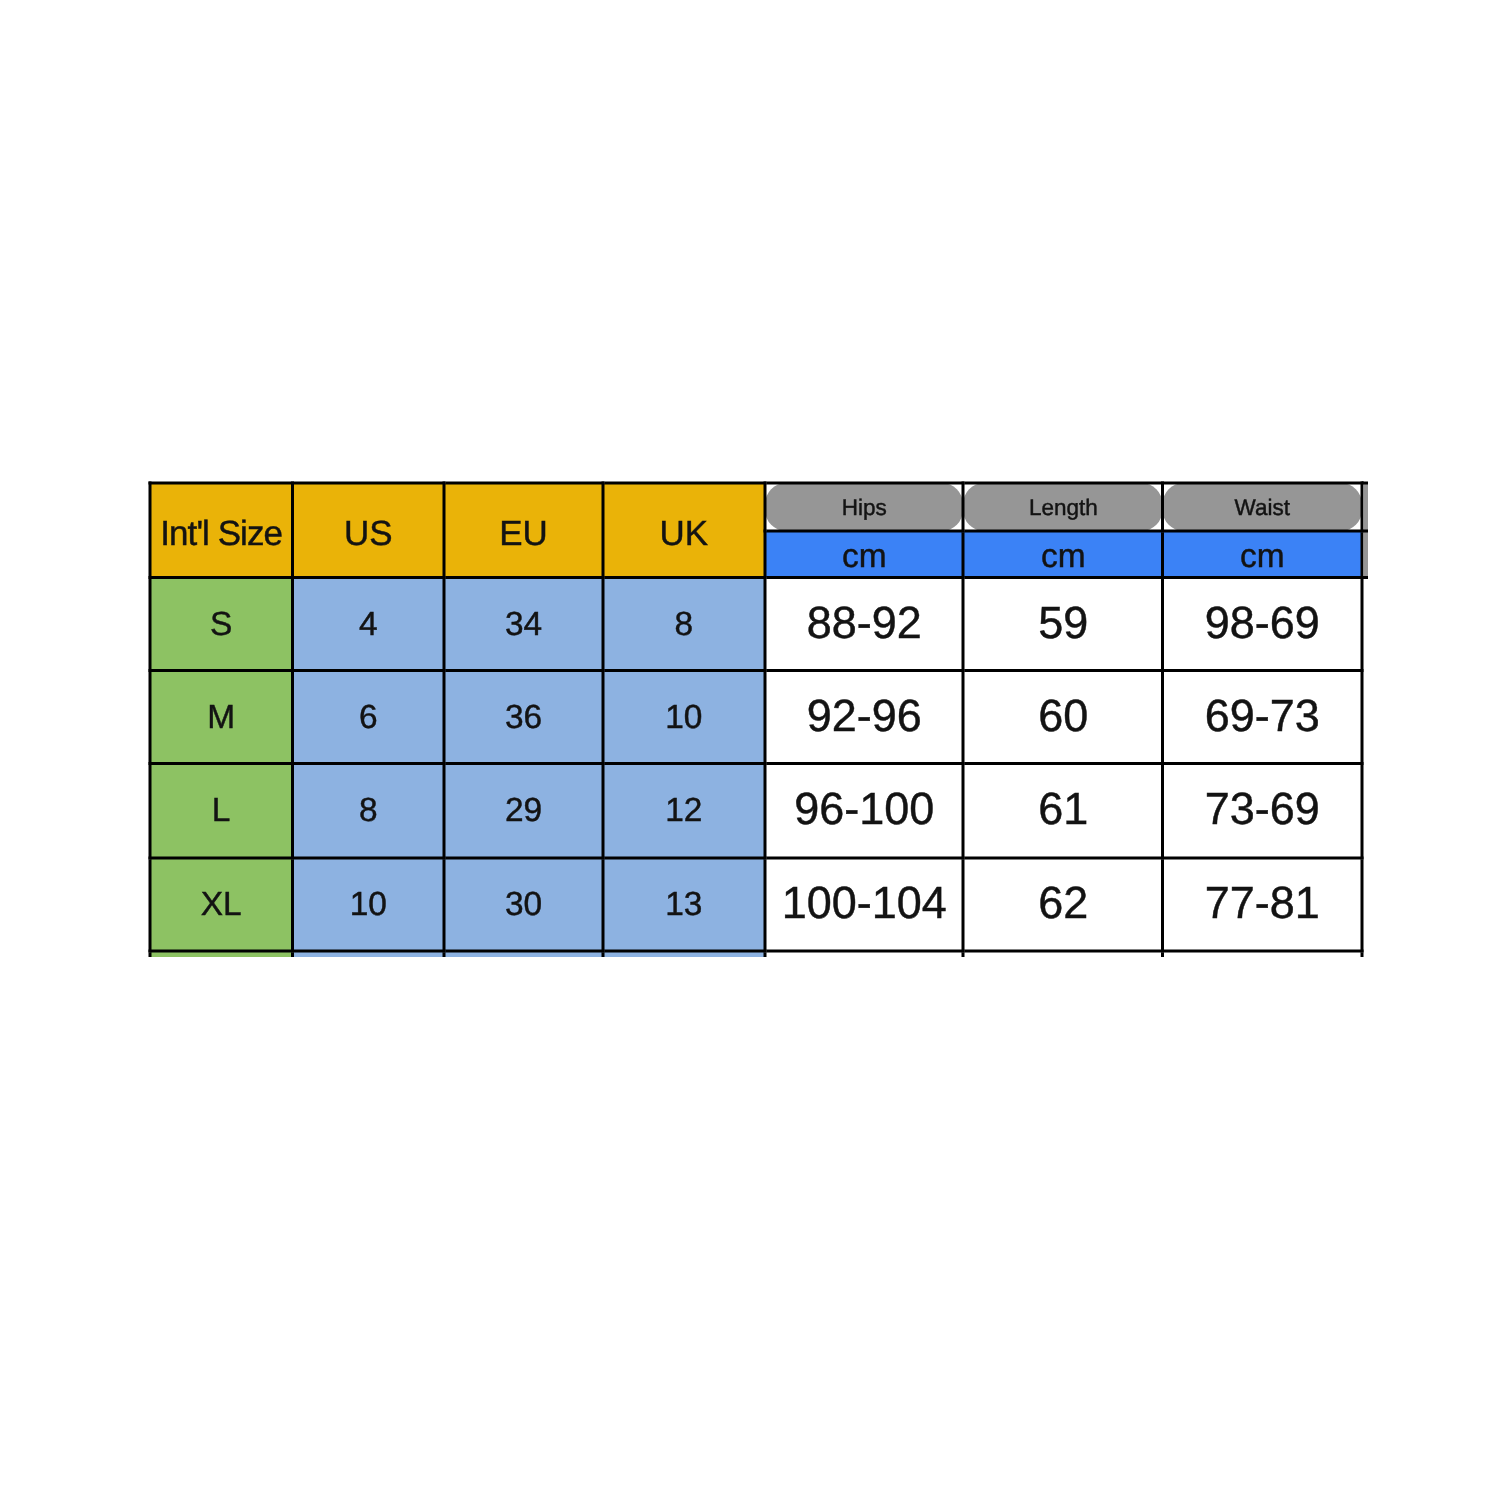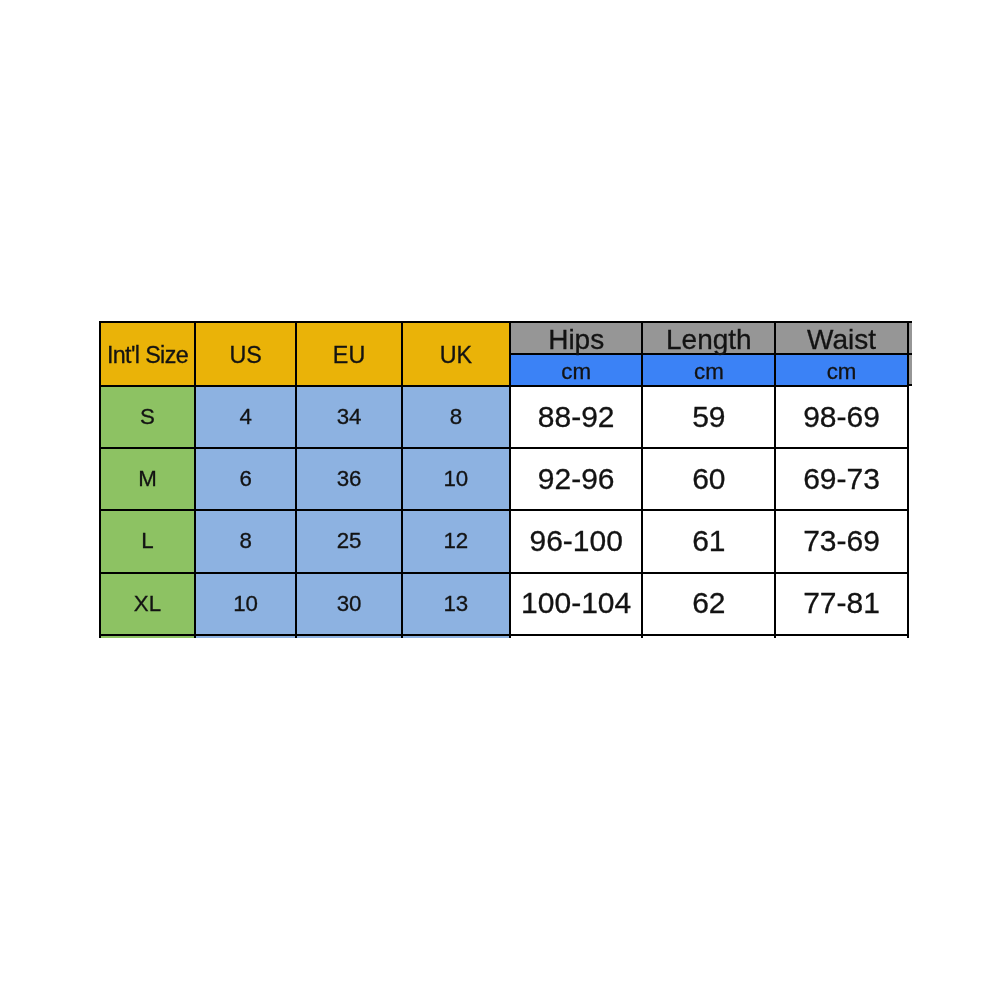--- a/index.html
+++ b/index.html
@@ -6,21 +6,21 @@
   html,body{margin:0;padding:0;}
   body{width:1001px;height:1001px;background:#ffffff;font-family:"Liberation Sans",sans-serif;overflow:hidden;}
   #stage{position:relative;width:1001px;height:1001px;}
   .chart-wrap{position:absolute;left:98px;top:320px;width:816px;height:318px;overflow:hidden;}
   table.size-table{border-collapse:collapse;table-layout:fixed;width:808px;margin-left:1px;margin-top:1px;}
   table.size-table td{-webkit-text-stroke:0.3px #131313;border:2px solid #000;padding:1px 0 0 0;text-align:center;vertical-align:middle;color:#131313;line-height:1.05;}
   .c-green span,.c-blue span,.c-white span{display:inline-block;position:relative;top:-1px;}
   .hdr span,.hdr-top span,.hdr-bot span{display:inline-block;position:relative;top:1px;}
   td.hdr-intl{letter-spacing:-0.62px;}
   .hdr{background:#eab308;font-size:23.3px;}
-  .hdr-top{background:#969696;font-size:28px;}
+  .hdr-top{background:#969696;font-size:15px;border-radius:14px;}
   .hdr-bot{background:#3b82f6;font-size:22.3px;}
   .c-green{background:#8DC263;font-size:22.3px;}
   .c-blue{background:#8DB2E1;font-size:22.3px;}
   .c-white{background:#ffffff;font-size:30px;}
   .hdr-overhang{position:absolute;left:811px;top:2px;width:3px;height:64px;background:#969696;}
   .hdr-overhang-line{position:absolute;left:810px;width:4px;height:2px;background:#000;z-index:3;}
   tr.hrow-1{height:31.6px;}
   tr.hrow-2{height:31.3px;}
   tr.data-row{height:62.3px;}
   tr.partial-row{height:62px;}
@@ -73,21 +73,21 @@
           <td class="c-blue"><span>6</span></td>
           <td class="c-blue"><span>36</span></td>
           <td class="c-blue"><span>10</span></td>
           <td class="c-white"><span>92-96</span></td>
           <td class="c-white"><span>60</span></td>
           <td class="c-white"><span>69-73</span></td>
         </tr>
         <tr class="data-row">
           <td class="c-green"><span>L</span></td>
           <td class="c-blue"><span>8</span></td>
-          <td class="c-blue"><span>25</span></td>
+          <td class="c-blue"><span>29</span></td>
           <td class="c-blue"><span>12</span></td>
           <td class="c-white"><span>96-100</span></td>
           <td class="c-white"><span>61</span></td>
           <td class="c-white"><span>73-69</span></td>
         </tr>
         <tr class="data-row">
           <td class="c-green"><span>XL</span></td>
           <td class="c-blue"><span>10</span></td>
           <td class="c-blue"><span>30</span></td>
           <td class="c-blue"><span>13</span></td>

